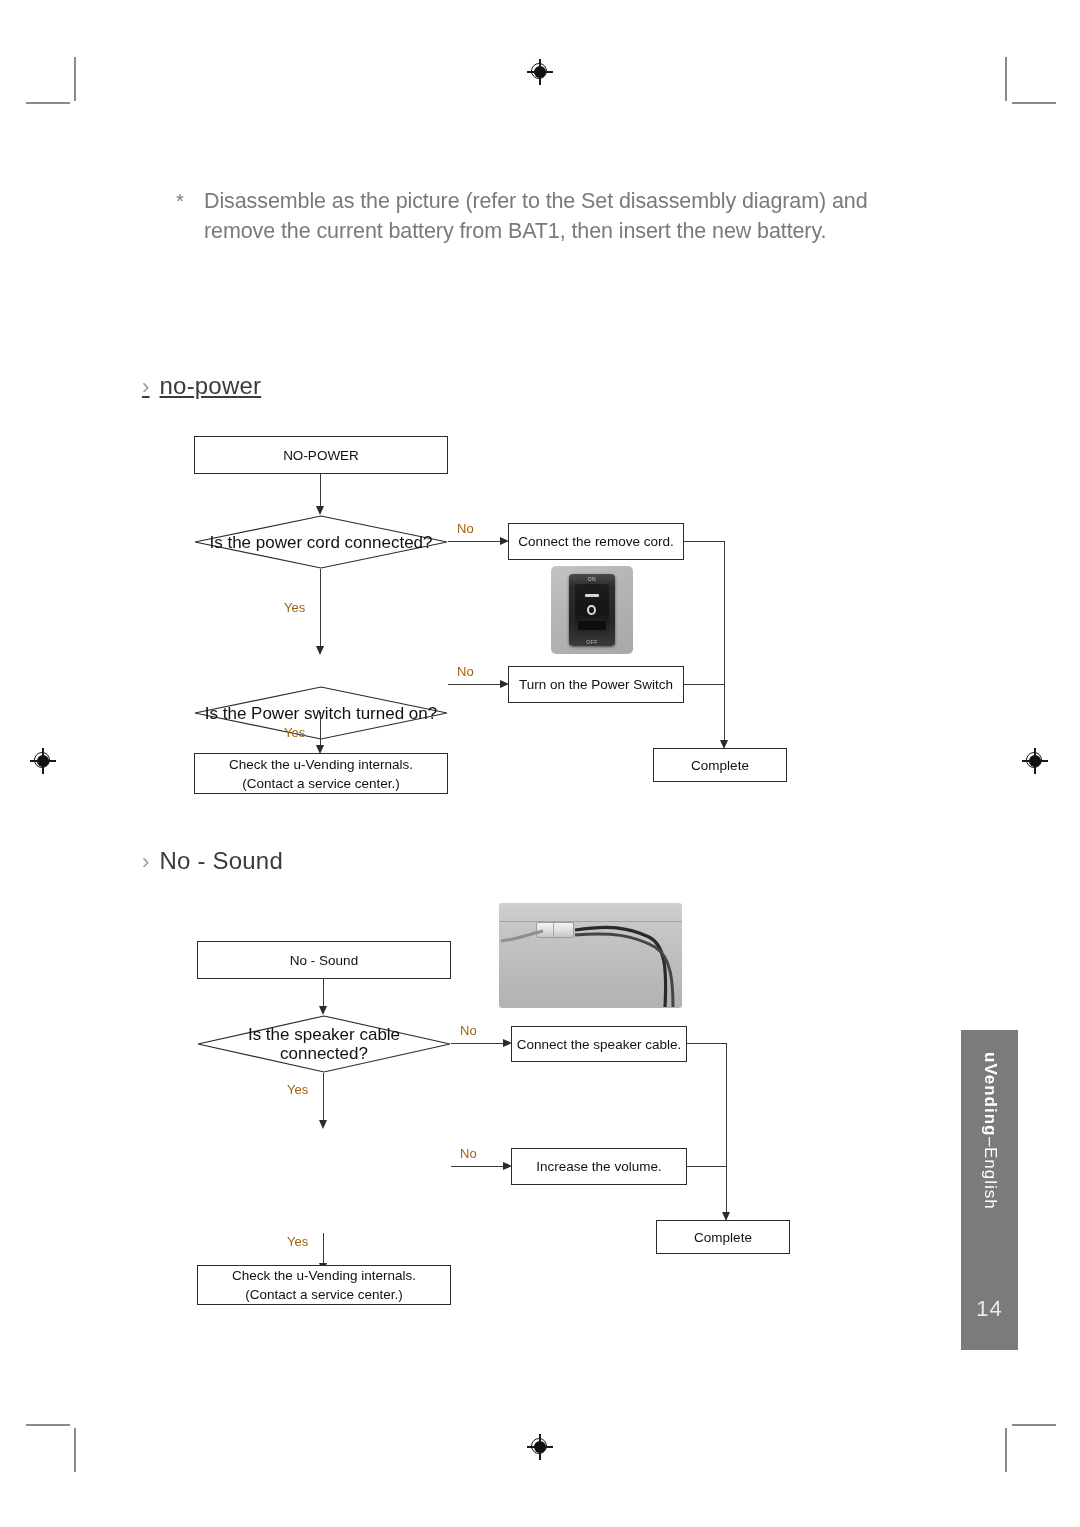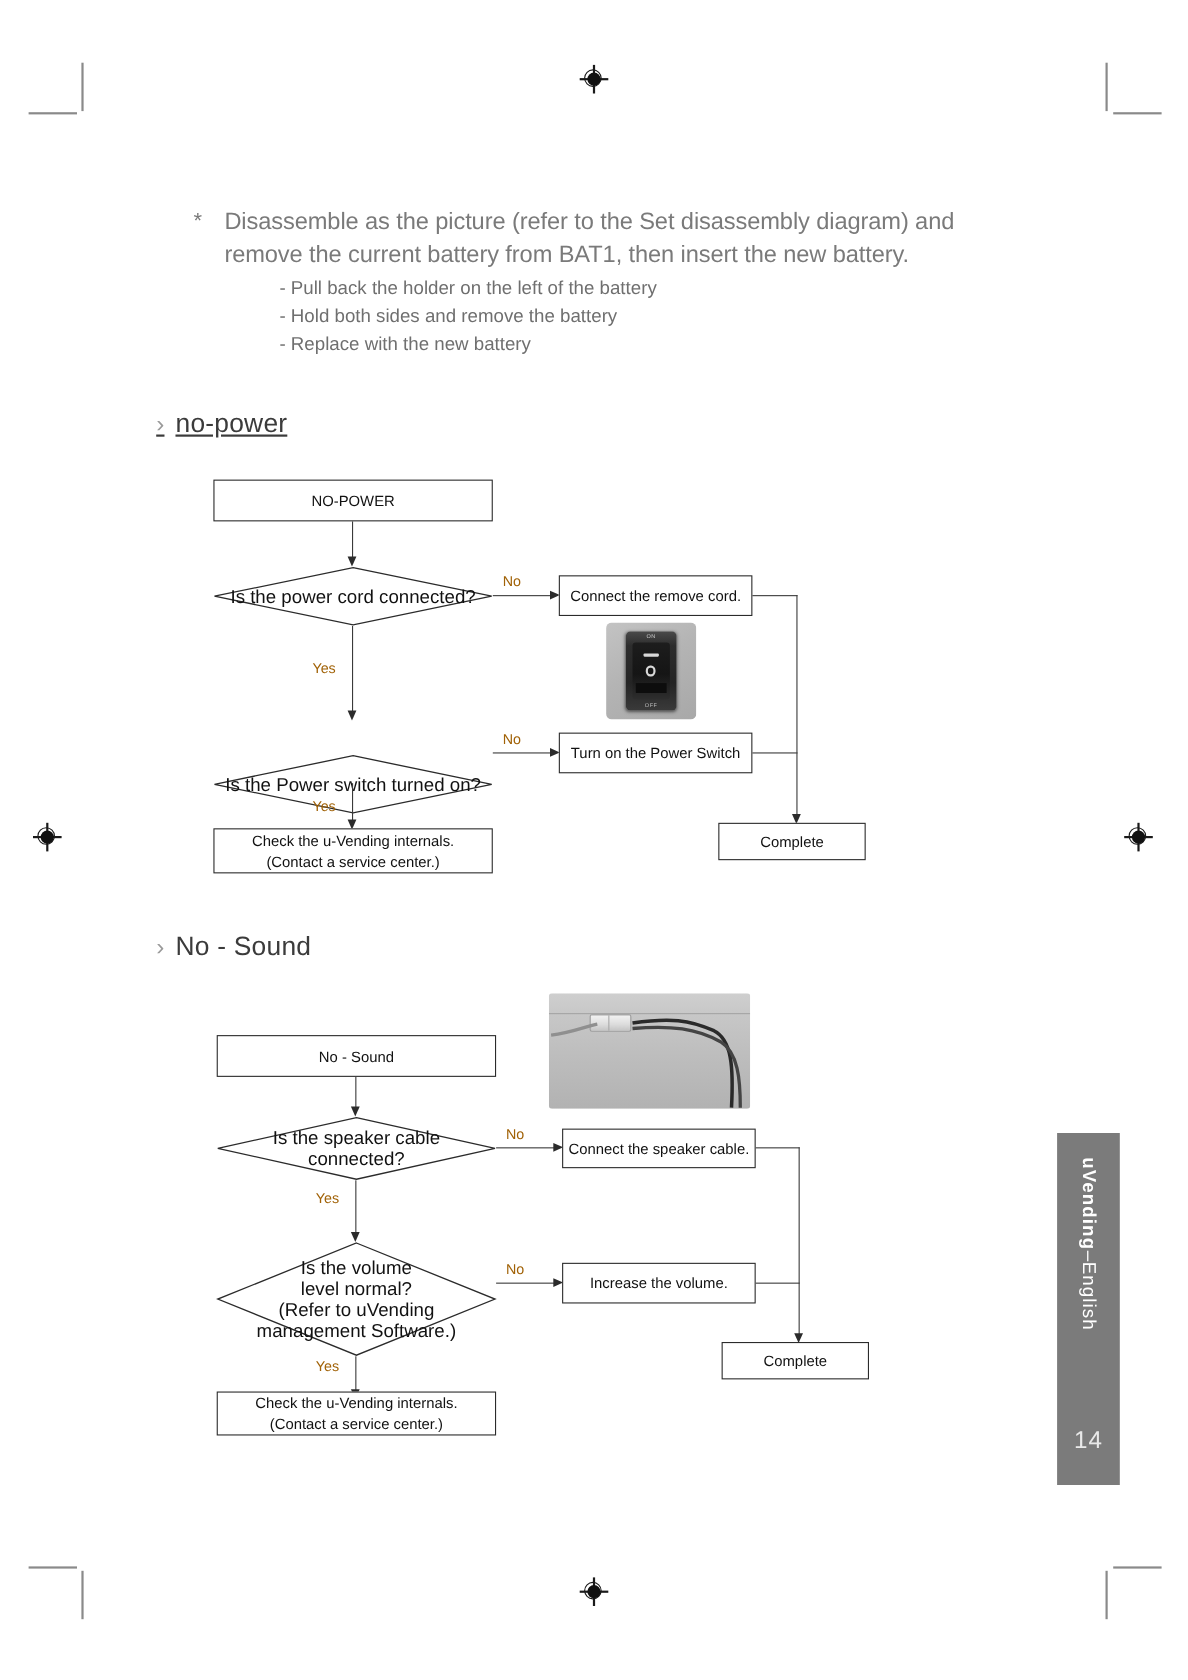--- a/index.html
+++ b/index.html
@@ -352,25 +352,20 @@
       <div class="bar-v"></div>
       <div class="ring"></div>
       <div class="dot"></div>
   </div>
 
   <div class="intro">
     <div class="intro-main">
       <span class="intro-star">*</span>
       <span>Disassemble as the picture (refer to the Set disassembly diagram) and remove the current battery from BAT1, then insert the new battery.</span>
     </div>
-    <div class="intro-subs">
-      <div>- Pull back the holder on the left of the battery</div>
-      <div>- Hold both sides and remove the battery</div>
-      <div>- Replace with the new battery</div>
-    </div>
   </div>
 
   <div class="section-head" style="left:142px;top:372px;text-decoration:underline;">
     <span class="chev">›</span><span>no-power</span>
   </div>
 
   <div class="fc" style="left:0;top:0;width:1080px;height:1527px;">
 
     <div class="node" style="left:194px;top:436px;width:254px;height:38px;">
       <span>NO-POWER</span>
@@ -487,31 +482,20 @@
     <div class="edge-label" style="left:460px;top:1023px;">No</div>
 
     <div class="node" style="left:511px;top:1026px;width:176px;height:36px;">
       <span>Connect the speaker cable.</span>
     </div>
 
     <div class="edge-label" style="left:287px;top:1082px;">Yes</div>
     <div class="edge edge-v" style="left:323px;top:1073px;height:48px;"></div>
     <div class="arrow-d" style="left:319px;top:1120px;"></div>
 
-    <div class="diamond-wrap" style="left:197px;top:1129px;width:254px;height:104px;">
-      <svg width="254" height="104" viewBox="0 0 254 104">
-        <polygon points="127,1 253,52 127,103 1,52" fill="#ffffff" stroke="#2b2b2b" stroke-width="1.2"></polygon>
-      </svg>
-      <div class="diamond-label">
-        <span>Is the volume</span>
-        <span>level normal?</span>
-        <span>(Refer to uVending</span>
-        <span>management  Software.)</span>
-      </div>
-    </div>
 
     <div class="edge edge-h" style="left:451px;top:1166px;width:54px;"></div>
     <div class="arrow-r" style="left:503px;top:1162px;"></div>
     <div class="edge-label" style="left:460px;top:1146px;">No</div>
 
     <div class="node" style="left:511px;top:1148px;width:176px;height:37px;">
       <span>Increase the volume.</span>
     </div>
 
     <div class="edge-label" style="left:287px;top:1234px;">Yes</div>

